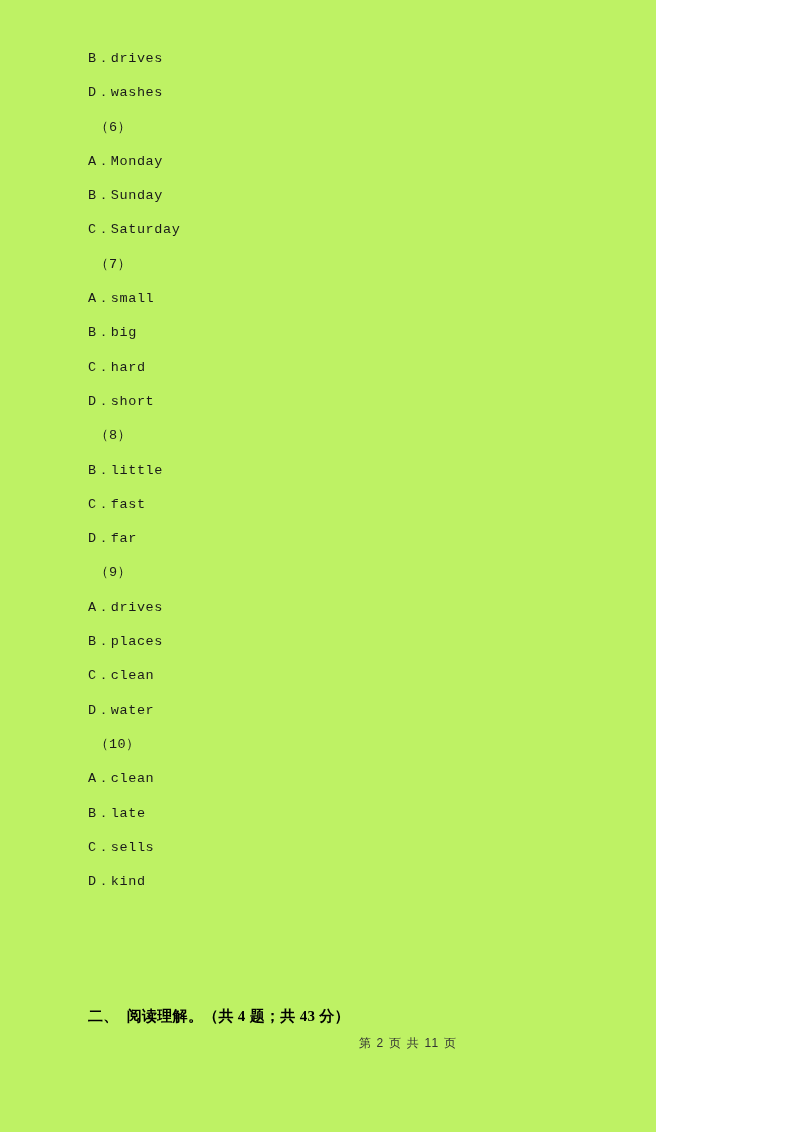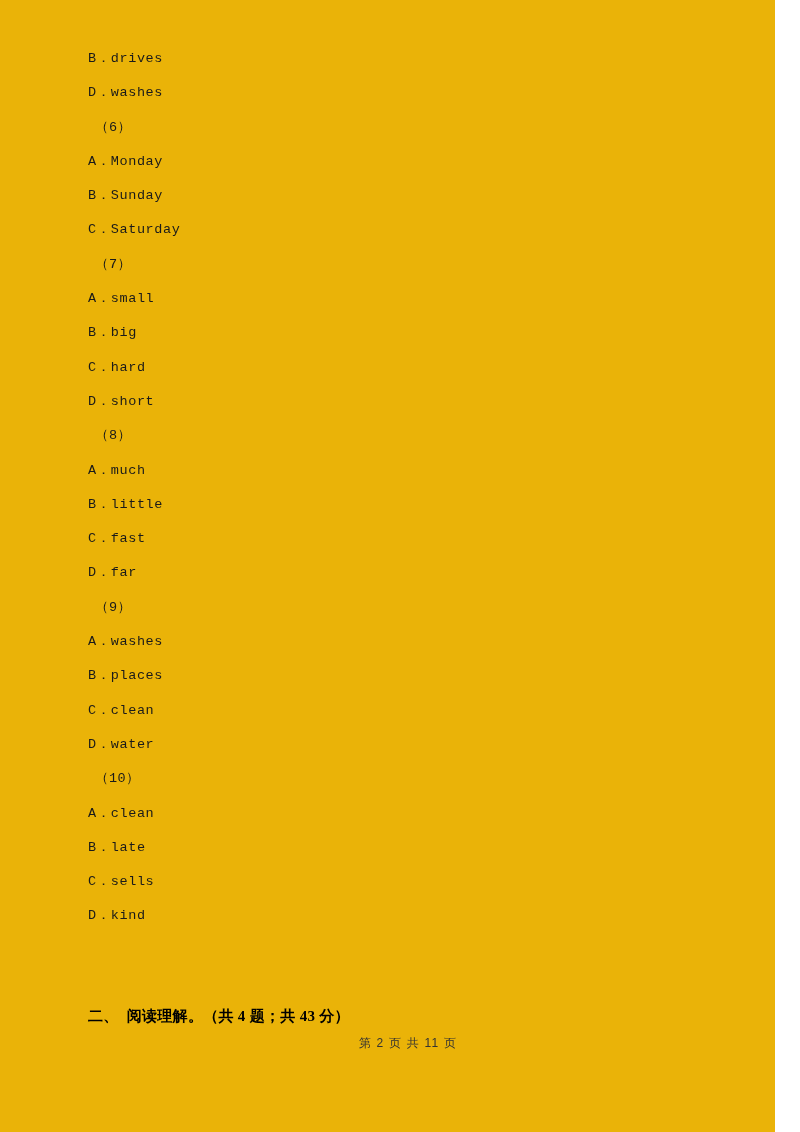--- a/index.html
+++ b/index.html
@@ -8,23 +8,23 @@
   }
   body {
     width: 800px;
     height: 1132px;
     background: #ffffff;
     font-family: "Liberation Serif", serif;
     overflow: hidden;
   }
   .page {
     position: relative;
-    width: 775px;
+    width: 656px;
     height: 1132px;
-    background: #eab308;
+    background: #bef264;
   }
   .content {
     position: absolute;
     left: 88px;
     top: 42px;
     width: 620px;
   }
   .line {
     font-family: "Liberation Mono", monospace;
     font-size: 13.5px;
@@ -80,26 +80,25 @@
     <div class="qnum">（6）</div>
     <div class="line">A．Monday</div>
     <div class="line">B．Sunday</div>
     <div class="line">C．Saturday</div>
     <div class="qnum">（7）</div>
     <div class="line">A．small</div>
     <div class="line">B．big</div>
     <div class="line">C．hard</div>
     <div class="line">D．short</div>
     <div class="qnum">（8）</div>
-    <div class="line">A．much</div>
     <div class="line">B．little</div>
     <div class="line">C．fast</div>
     <div class="line">D．far</div>
     <div class="qnum">（9）</div>
-    <div class="line">A．washes</div>
+    <div class="line">A．drives</div>
     <div class="line">B．places</div>
     <div class="line">C．clean</div>
     <div class="line">D．water</div>
     <div class="qnum">（10）</div>
     <div class="line">A．clean</div>
     <div class="line">B．late</div>
     <div class="line">C．sells</div>
     <div class="line">D．kind</div>
   </div>
 

